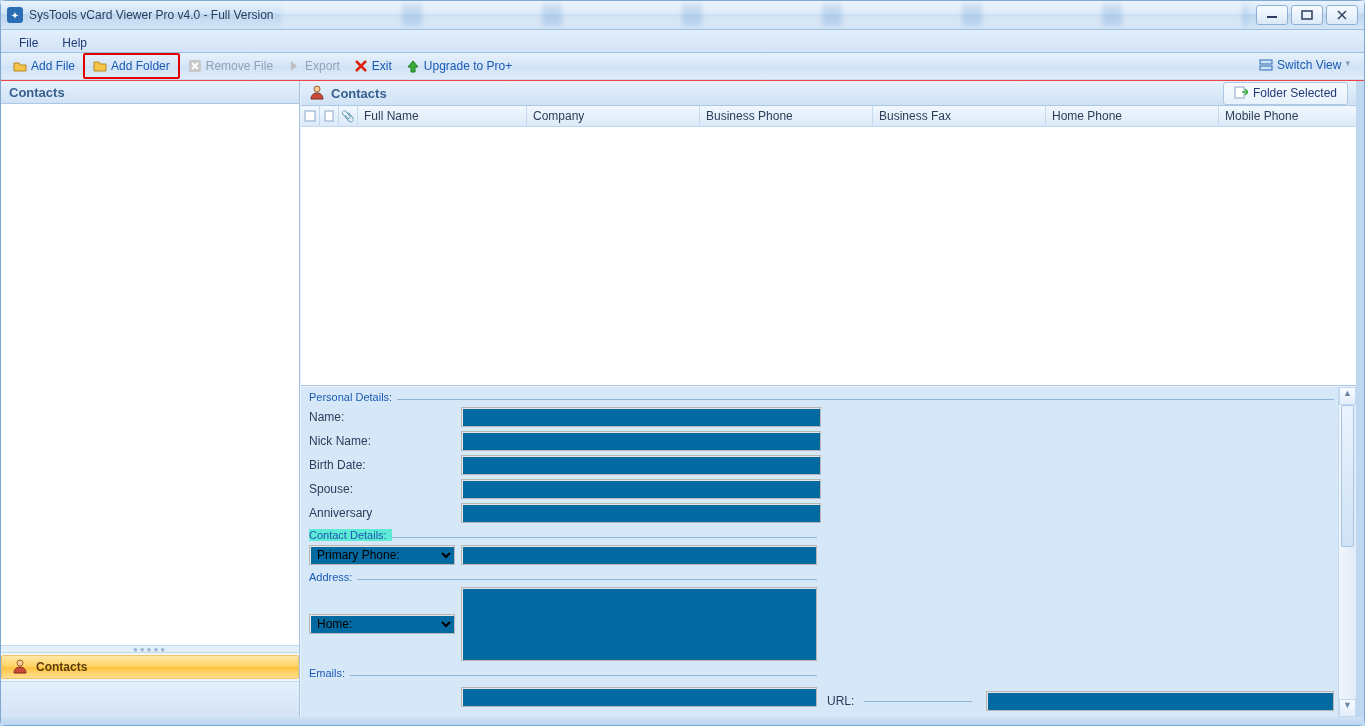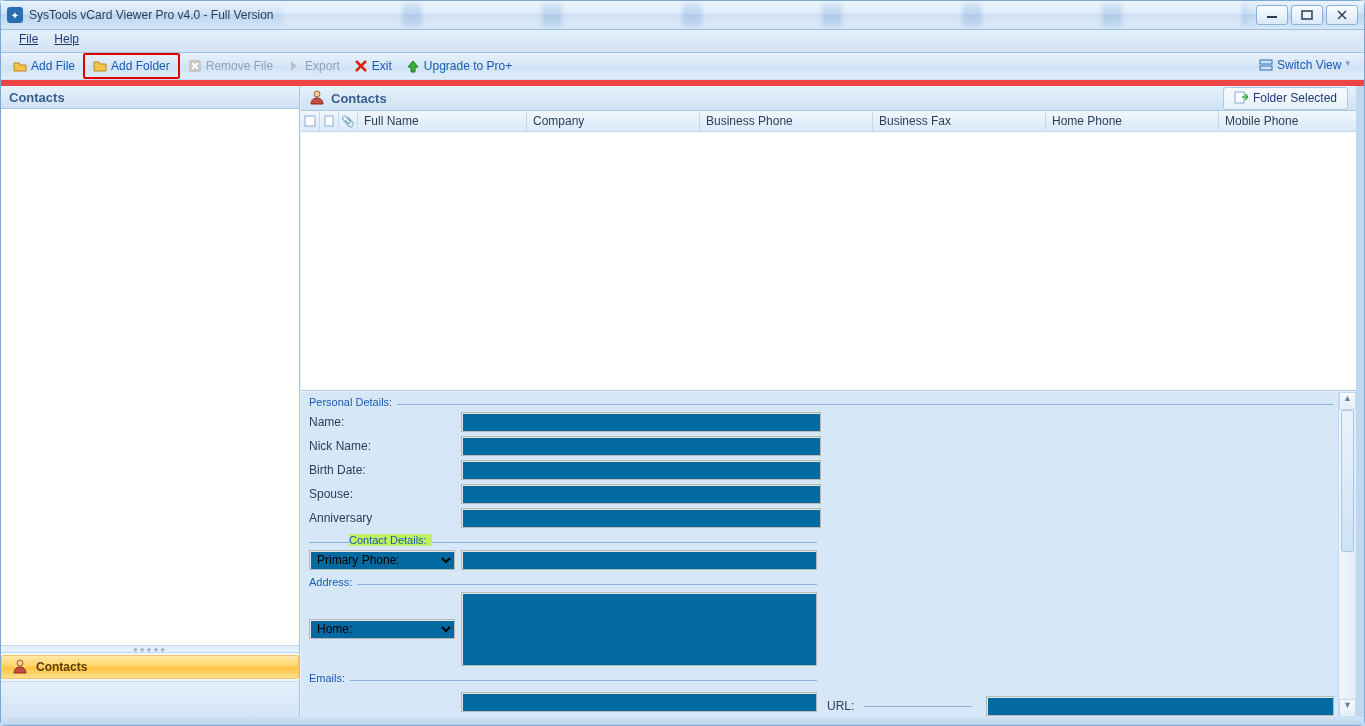--- a/index.html
+++ b/index.html
@@ -51,24 +51,23 @@
   }
   .win-buttons { display: flex; gap: 3px; }
   .win-btn {
     width: 30px; height: 18px; border: 1px solid #8eb0d4;
     border-radius: 3px; background: linear-gradient(#f7fbff,#dbe9f8);
     display: flex; align-items: center; justify-content: center;
     color: #2a3e5c; font-size: 11px;
   }
   
   .menubar {
-    height: 22px; display: flex; align-items: flex-start; gap: 0;
+    height: 22px; display: flex; align-items: flex-end; gap: 8px;
     padding: 0 10px; background: linear-gradient(#e3effb,#d3e4f6);
     border-bottom: 1px solid #9cbfe2;
-    text-decoration: underline;
   }
   .menubar .menu-item { padding: 2px 8px; color: #213a78; border-radius: 3px; }
   
   .toolbar {
     height: 26px; display: flex; align-items: center; gap: 2px;
     padding: 0 6px; border-bottom: 1px solid #c9dbef;
     background: linear-gradient(#e7f1fb,#d6e6f7 48%, #cfe2f5 49%, #dfecf9);
   }
   .tool-btn {
     display: inline-flex; align-items: center; gap: 4px;
@@ -82,21 +81,21 @@
     border-radius: 2px;
     padding: 0 2px;
     height: 22px; display: inline-flex; align-items: center;
   }
   .toolbar-spacer { flex: 1; }
   .switch-view { display: inline-flex; align-items: flex-start; gap: 4px; color: #1a5ab4; padding: 1px 8px; }
   .switch-view .down { font-size: 9px; color: #8599b2; }
   
   .client {
     flex: 1; display: flex; background: #d7e6f7;
-    border-top: 6px solid #ef4444;
+    border-top: 1px solid #ef4444;
   }
   .left-pane {
     width: 298px; display: flex; flex-direction: column;
     border-right: 1px solid #a8c3e0; background: #fff;
   }
   .pane-header {
     height: 22px; padding: 0 8px; display: flex; align-items: center;
     background: linear-gradient(#e7f1fb,#cfe2f5);
     border-bottom: 1px solid #aec8e4;
     font-weight: bold; color: #385f8f; font-size: 13px;
@@ -411,21 +410,21 @@
               <div class="row">
                 <span class="label">Anniversary</span>
                 <input type="text" style="">
               </div>
             </div>
           </fieldset>
 
           <fieldset class="group grid-col1 contact-row">
             <div class="legend-line">
               <div class="line"></div>
-              <span class="lbl" style="background:#bef264;margin-left:40px;">Contact Details:</span>
+              <span class="lbl" style="background:#5eead4;">Contact Details:</span>
             </div>
             <div class="row">
               <select>
                 <option>Primary Phone:</option>
               </select>
               <input type="text" style="">
             </div>
           </fieldset>
 
 

